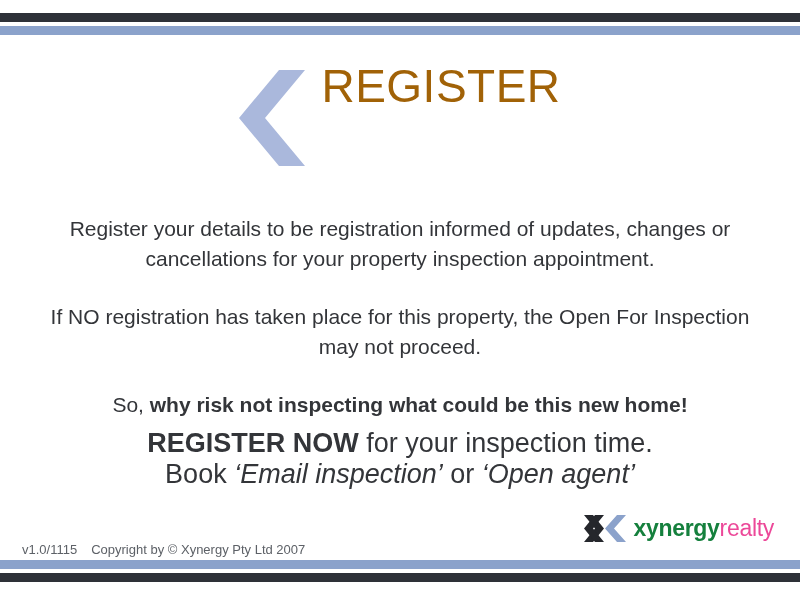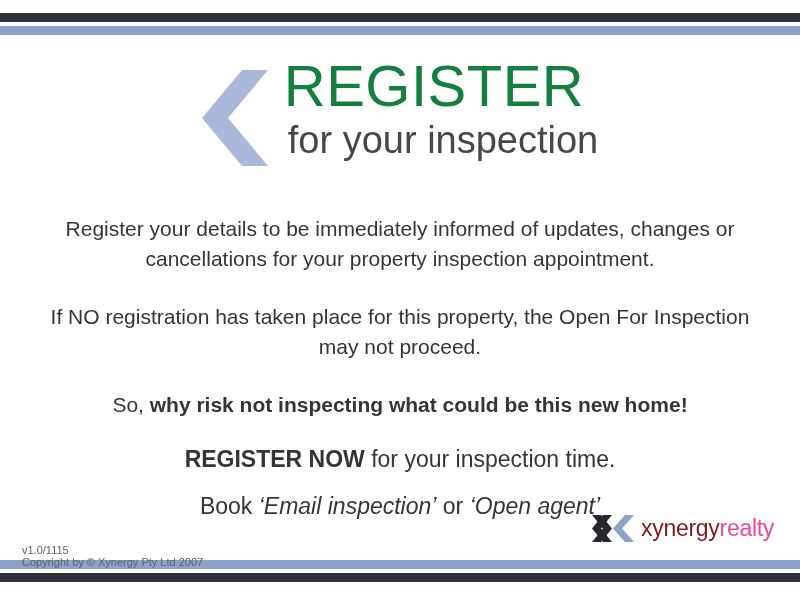--- a/index.html
+++ b/index.html
@@ -53,25 +53,25 @@
     margin-top: 14px;
     margin-right: 16px;
     flex: none;
   }
   .title-block {
     display: flex;
     flex-direction: column;
     align-items: flex-start;
   }
   .title-main {
-    font-size: 58px;
+    font-size: 46px;
     line-height: 60px;
     font-weight: 400;
     letter-spacing: 0.5px;
-    color: #15803d;
+    color: #a16207;
     white-space: nowrap;
   }
   .title-sub {
     font-size: 38px;
     line-height: 44px;
     font-weight: 300;
     color: #45474b;
     margin-top: 2px;
     margin-left: 4px;
     white-space: nowrap;
@@ -98,24 +98,24 @@
 
   .cta-block {
     position: absolute;
     top: 428px;
     left: 40px;
     width: 720px;
     text-align: center;
     color: #333539;
   }
   .cta-line {
-    font-size: 23px;
+    font-size: 27px;
     line-height: 31px;
     font-weight: 400;
-    margin: 16px;
+    margin: 0;
   }
   .cta-line .bold { font-weight: 700; }
   .cta-line .quoted { font-style: italic; }
 
   
   .brand {
     position: absolute;
     top: 515px;
     right: 26px;
     display: flex;
@@ -126,57 +126,55 @@
     height: 27px;
     margin-right: 7px;
     flex: none;
   }
   .brand-word {
     font-size: 23px;
     line-height: 23px;
     letter-spacing: -0.3px;
     white-space: nowrap;
   }
-  .brand-word .b1 { font-weight: 400; color: #7f1d1d; }
+  .brand-word .b1 { font-weight: 700; color: #15803d; }
   .brand-word .b2 { font-weight: 400; color: #ec4899; }
 
   
   .footer-meta {
     position: absolute;
     top: 544px;
     left: 22px;
     display: flex;
     align-items: baseline;
     color: #5d6167;
-    font-size: 11px;
+    font-size: 13px;
     line-height: 12px;
-    flex-direction: column;
   }
   .footer-meta .version { margin-right: 14px; }
 </style>
 </head>
 <body>
 
 <div class="page">
 
   <div class="rule rule-dark rule-top-dark"></div>
   <div class="rule rule-blue rule-top-blue"></div>
 
   <div class="header">
     <svg class="chevron-mark" viewBox="0 0 66 96" aria-hidden="true">
       <path d="M66 0 H40 L0 48 L40 96 H66 L26 48 Z" fill="#aab8dc"></path>
     </svg>
     <div class="title-block">
       <div class="title-main">REGISTER</div>
-      <div class="title-sub">for your inspection</div>
     </div>
   </div>
 
   <div class="body-copy">
-    <p class="para para-1">Register your details to be immediately informed of updates, changes or cancellations for your property inspection appointment.</p>
+    <p class="para para-1">Register your details to be registration informed of updates, changes or cancellations for your property inspection appointment.</p>
     <p class="para para-2">If NO registration has taken place for this property, the Open For Inspection may not proceed.</p>
     <p class="para para-3"><span>So, </span><span class="bold">why risk not inspecting what could be this new home!</span></p>
   </div>
 
   <div class="cta-block">
     <p class="cta-line"><span class="bold">REGISTER NOW</span><span> for your inspection time.</span></p>
     <p class="cta-line"><span>Book </span><span class="quoted">‘Email inspection’</span><span> or </span><span class="quoted">‘Open agent’</span></p>
   </div>
 
   <div class="brand">

